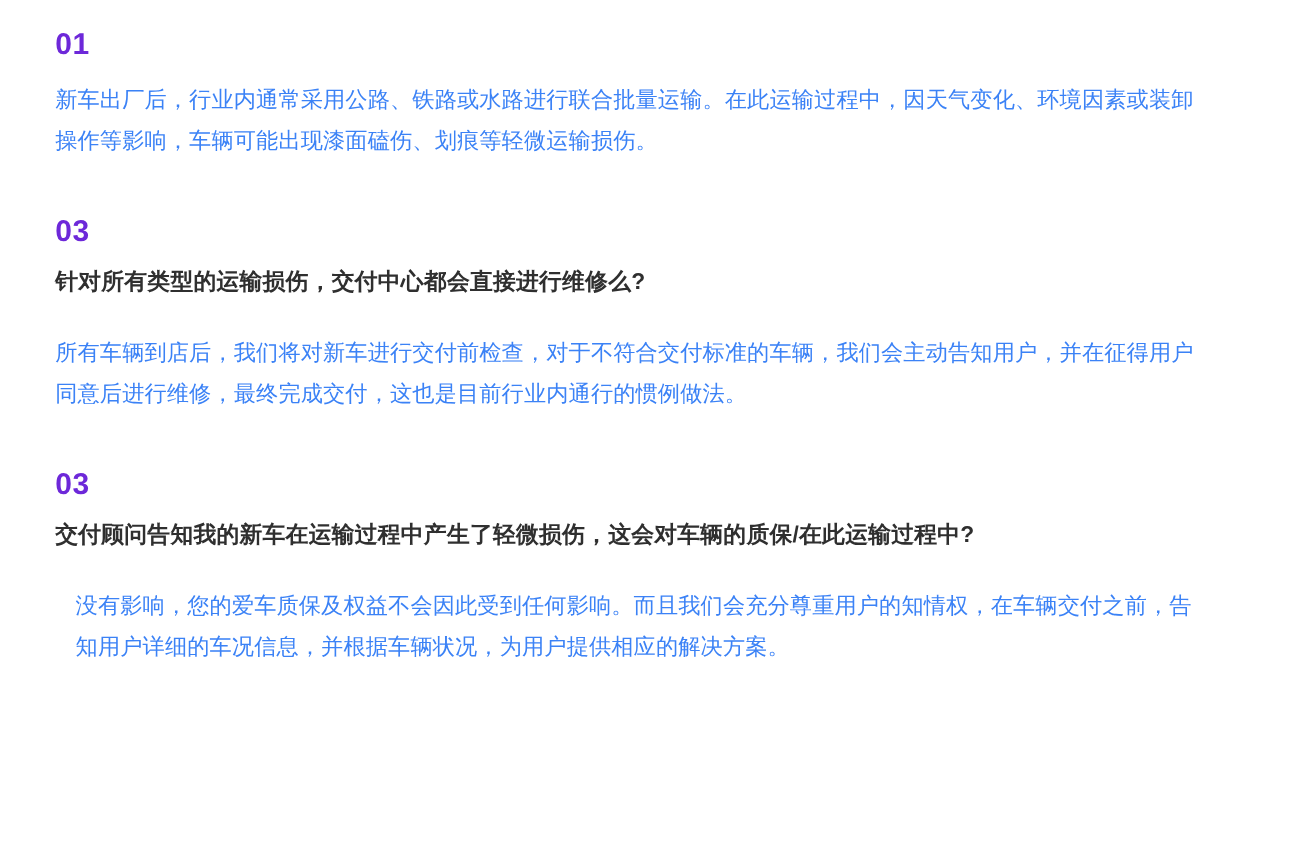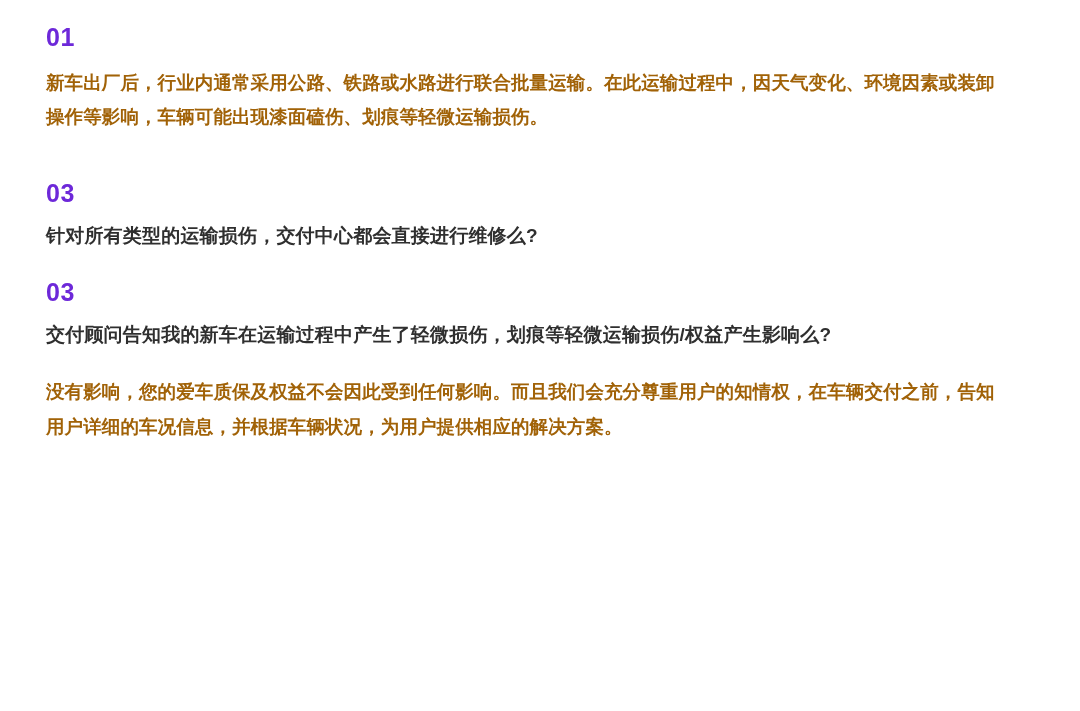--- a/index.html
+++ b/index.html
@@ -35,45 +35,46 @@
   .faq-question {
     font-size: 19px;
     font-weight: bold;
     color: #2f2f2f;
     line-height: 1.5;
     margin: 0 0 26px 0;
     letter-spacing: 0.2px;
   }
   .faq-answer {
     font-size: 18.5px;
-    color: #a16207;
+    color: #3b82f6;
     line-height: 1.85;
     margin: 0 0 44px 0;
     letter-spacing: 0.1px;
     max-width: 960px;
-    font-weight: bold;
   }
   .faq-item:last-child .faq-answer {
     margin-bottom: 0;
+    margin-left: 17px;
   }
 </style>
 </head>
 <body>
 
 <div class="page">
 
   <div class="faq-item">
     <div class="faq-number">01</div>
     <div class="faq-answer">新车出厂后，行业内通常采用公路、铁路或水路进行联合批量运输。在此运输过程中，因天气变化、环境因素或装卸操作等影响，车辆可能出现漆面磕伤、划痕等轻微运输损伤。</div>
   </div>
 
   <div class="faq-item">
     <div class="faq-number">03</div>
     <div class="faq-question">针对所有类型的运输损伤，交付中心都会直接进行维修么?</div>
+    <div class="faq-answer">所有车辆到店后，我们将对新车进行交付前检查，对于不符合交付标准的车辆，我们会主动告知用户，并在征得用户同意后进行维修，最终完成交付，这也是目前行业内通行的惯例做法。</div>
   </div>
 
   <div class="faq-item">
     <div class="faq-number">03</div>
-    <div class="faq-question">交付顾问告知我的新车在运输过程中产生了轻微损伤，划痕等轻微运输损伤/权益产生影响么?</div>
+    <div class="faq-question">交付顾问告知我的新车在运输过程中产生了轻微损伤，这会对车辆的质保/在此运输过程中?</div>
     <div class="faq-answer">没有影响，您的爱车质保及权益不会因此受到任何影响。而且我们会充分尊重用户的知情权，在车辆交付之前，告知用户详细的车况信息，并根据车辆状况，为用户提供相应的解决方案。</div>
   </div>
 
 </div>
 
 </body></html>

